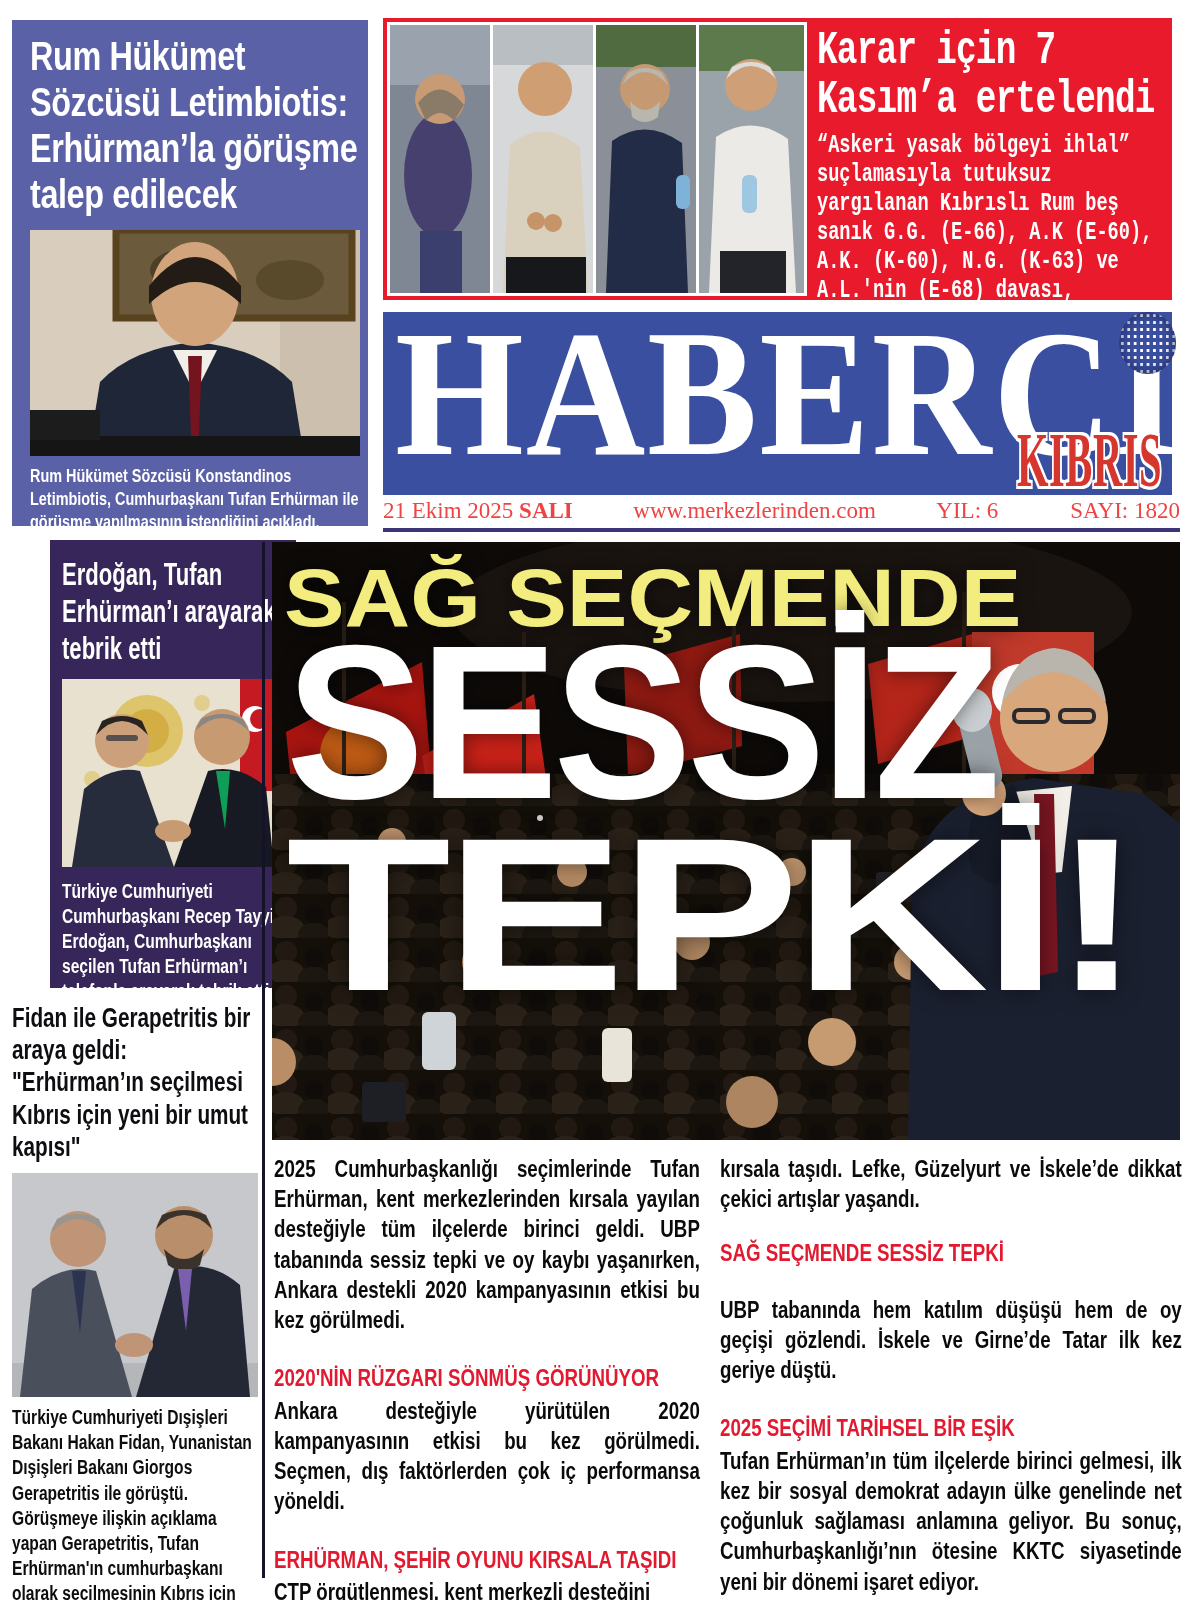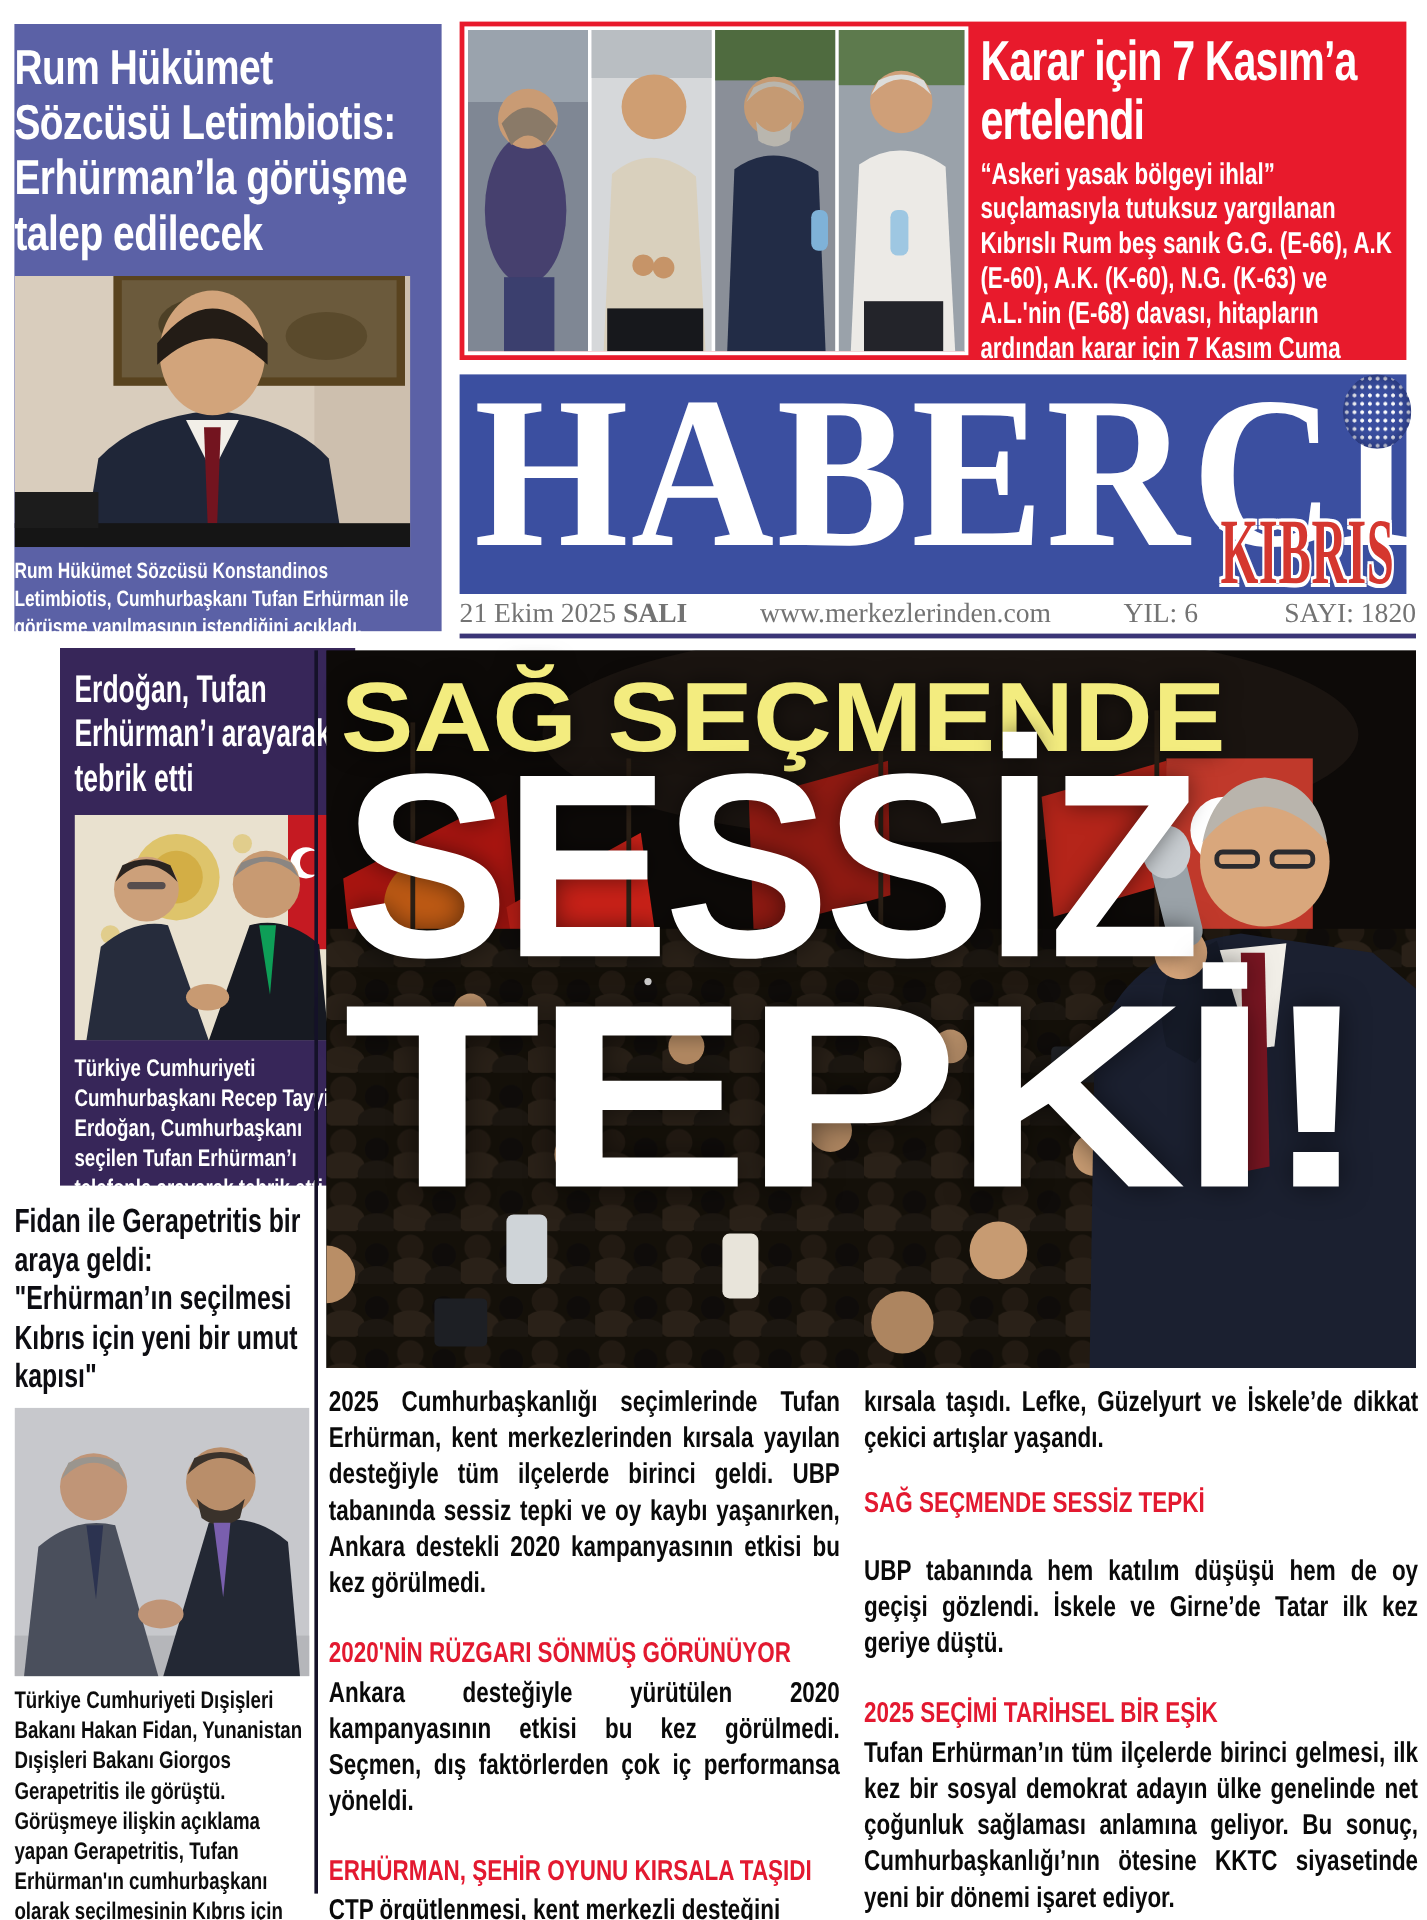--- a/index.html
+++ b/index.html
@@ -2,30 +2,30 @@
 <html style="--masthead_blue: #3b4fa0; --box1_bg: #5b61a6; --box2_bg: #372659; --red: #e81a2c; --subhead_red: #e31930; --kicker_yellow: #f3ec7f; --kibris_red: #d5372f;"><head>
 <meta charset="utf-8">
 <style>
   html,body{margin:0;padding:0;background:#ffffff;}
   .page{position:relative;width:1189px;height:1600px;background:#fff;overflow:hidden;
         font-family:"Liberation Sans",sans-serif;}
   .cx{transform-origin:0 0;}
 
   
   .box1{position:absolute;left:12px;top:20px;width:356px;height:506px;
-        background:var(--box1_bg,#5b61a6);padding:14px 0 0;box-sizing:border-box;}
+        background:var(--box1_bg,#5b61a6);padding:14px 18px 0;box-sizing:border-box;}
   .box1 h2{margin:0 0 12px;color:#fff;font-size:41px;line-height:1.12;font-weight:800;
            letter-spacing:-0.5px;width:418px;transform:scaleX(.79);}
   .box1 .photo{width:330px;height:226px;overflow:hidden;}
   .box1 p{margin:9px 0 0;color:#fff;font-weight:700;font-size:18.5px;line-height:1.24;
           width:424px;transform:scaleX(.78);}
 
   
   .redbox{position:absolute;left:383px;top:18px;width:789px;height:282px;
-          background:var(--red,#e81a2c);}
+          background:var(--red,#e81a2c);font-family:Liberation Mono, monospace;}
   .red-photos{position:absolute;left:7px;top:7px;width:414px;height:268px;
               outline:3px solid #fff;overflow:hidden;background:#fff;}
   .red-text{position:absolute;left:434px;top:8px;width:348px;}
   .red-text h2{margin:0;color:#fff;font-weight:800;font-size:47px;line-height:1.05;
                letter-spacing:-1px;width:492px;transform:scaleX(.73);}
   .red-text p{margin:6px 0 0;color:#fff;font-weight:700;font-size:25px;line-height:1.16;
               width:468px;transform:scaleX(.745);}
 
   
   .masthead{position:absolute;left:383px;top:312px;width:789px;height:183px;
@@ -40,21 +40,21 @@
          background-size:7px 7px;background-color:var(--masthead_blue,#3b4fa0);
          box-shadow:inset 0 0 14px rgba(20,30,80,.8);}
   .kibris{position:absolute;right:10px;bottom:0px;font-family:"Liberation Serif",serif;
           font-weight:700;font-size:78px;line-height:.9;color:var(--kibris_red,#d5372f);
           transform:scaleX(.52);transform-origin:100% 100%;letter-spacing:1px;
           text-shadow:-3px -3px 0 #fff,3px -3px 0 #fff,-3px 3px 0 #fff,3px 3px 0 #fff,0 -3px 0 #fff,0 3px 0 #fff,-3px 0 0 #fff,3px 0 0 #fff;}
 
   
   .datebar{position:absolute;left:383px;top:497px;width:797px;height:28px;
            display:flex;justify-content:space-between;align-items:center;
-           font-family:"Liberation Serif",serif;font-size:23px;color:#737373;}
+           font-family:"Liberation Serif",serif;font-size:23px;color:#ef4444;}
   .datebar .right{display:flex;gap:72px;}
   .purple-rule{position:absolute;left:383px;top:528px;width:797px;height:4px;background:#3b3577;}
 
   
   .box2{position:absolute;left:12px;top:540px;width:246px;height:448px;
         background:var(--box2_bg,#372659);padding:16px 12px 0;box-sizing:border-box;margin-left:38px;}
   .box2 h2{margin:0 0 12px;color:#fff;font-weight:800;font-size:32px;line-height:1.16;
            width:320px;transform:scaleX(.69);}
   .box2 .photo{width:222px;height:188px;overflow:hidden;}
   .box2 p{margin:12px 0 0;color:#fff;font-weight:700;font-size:20px;line-height:1.25;

